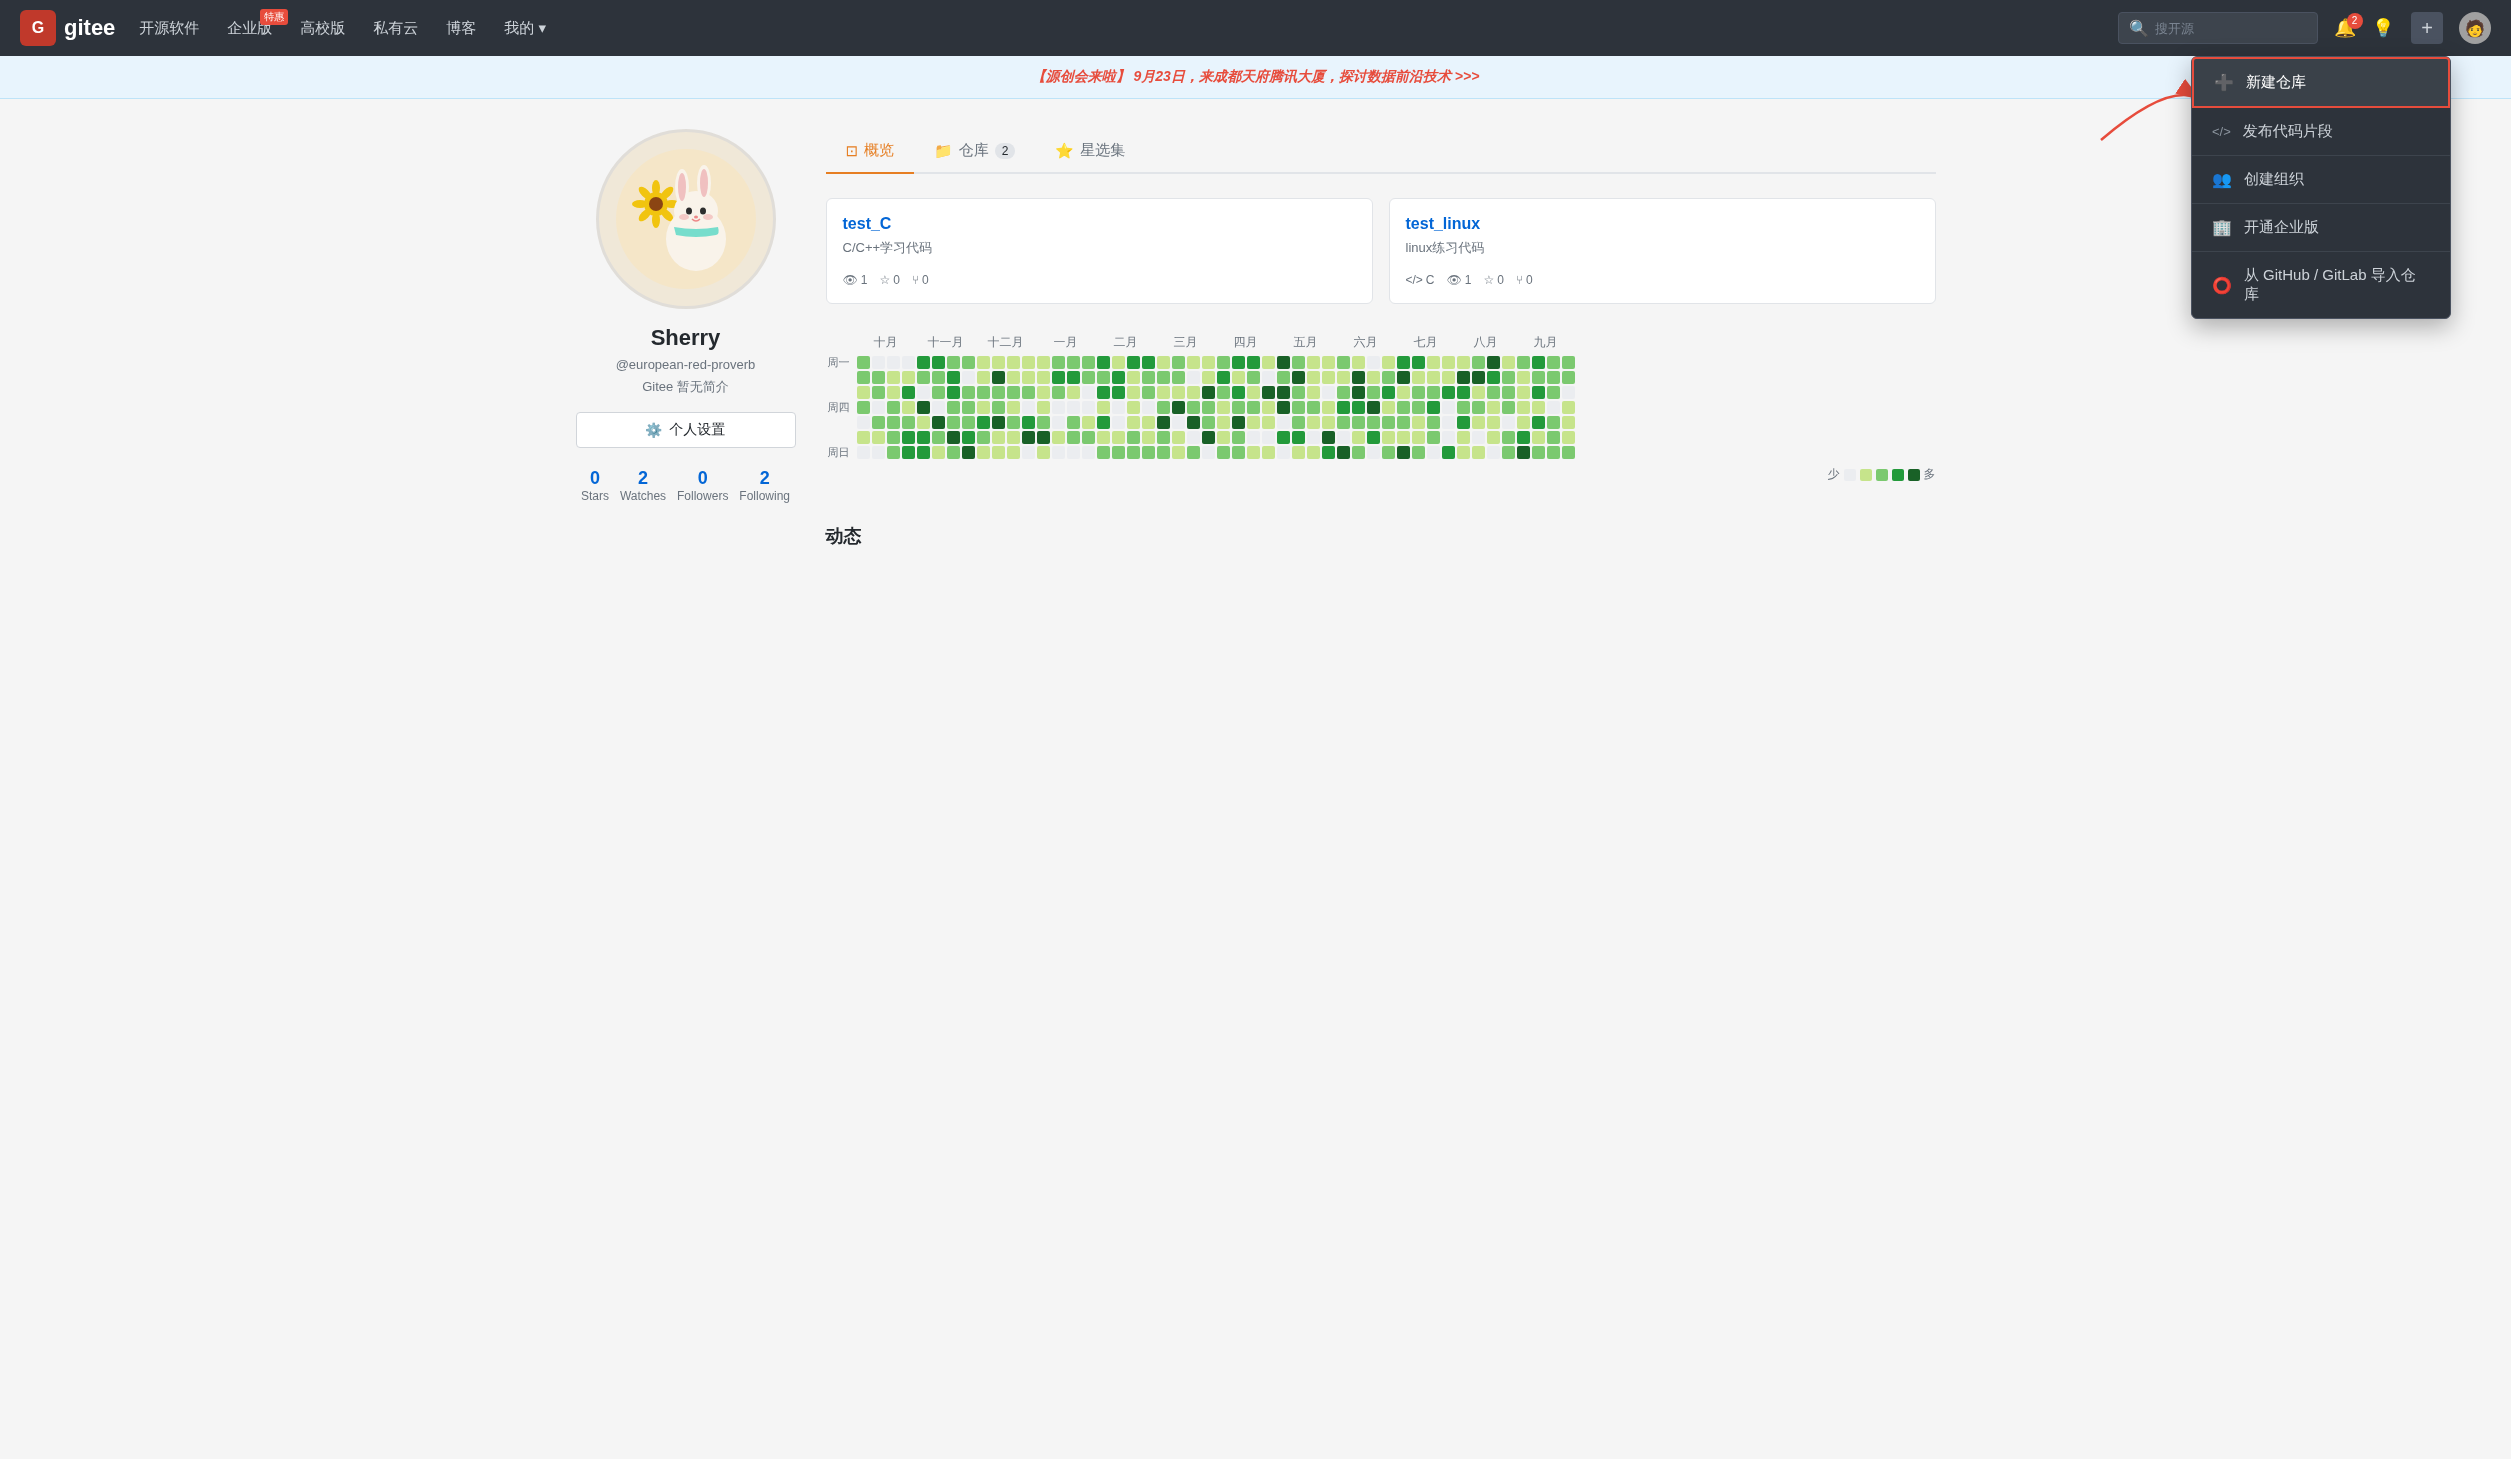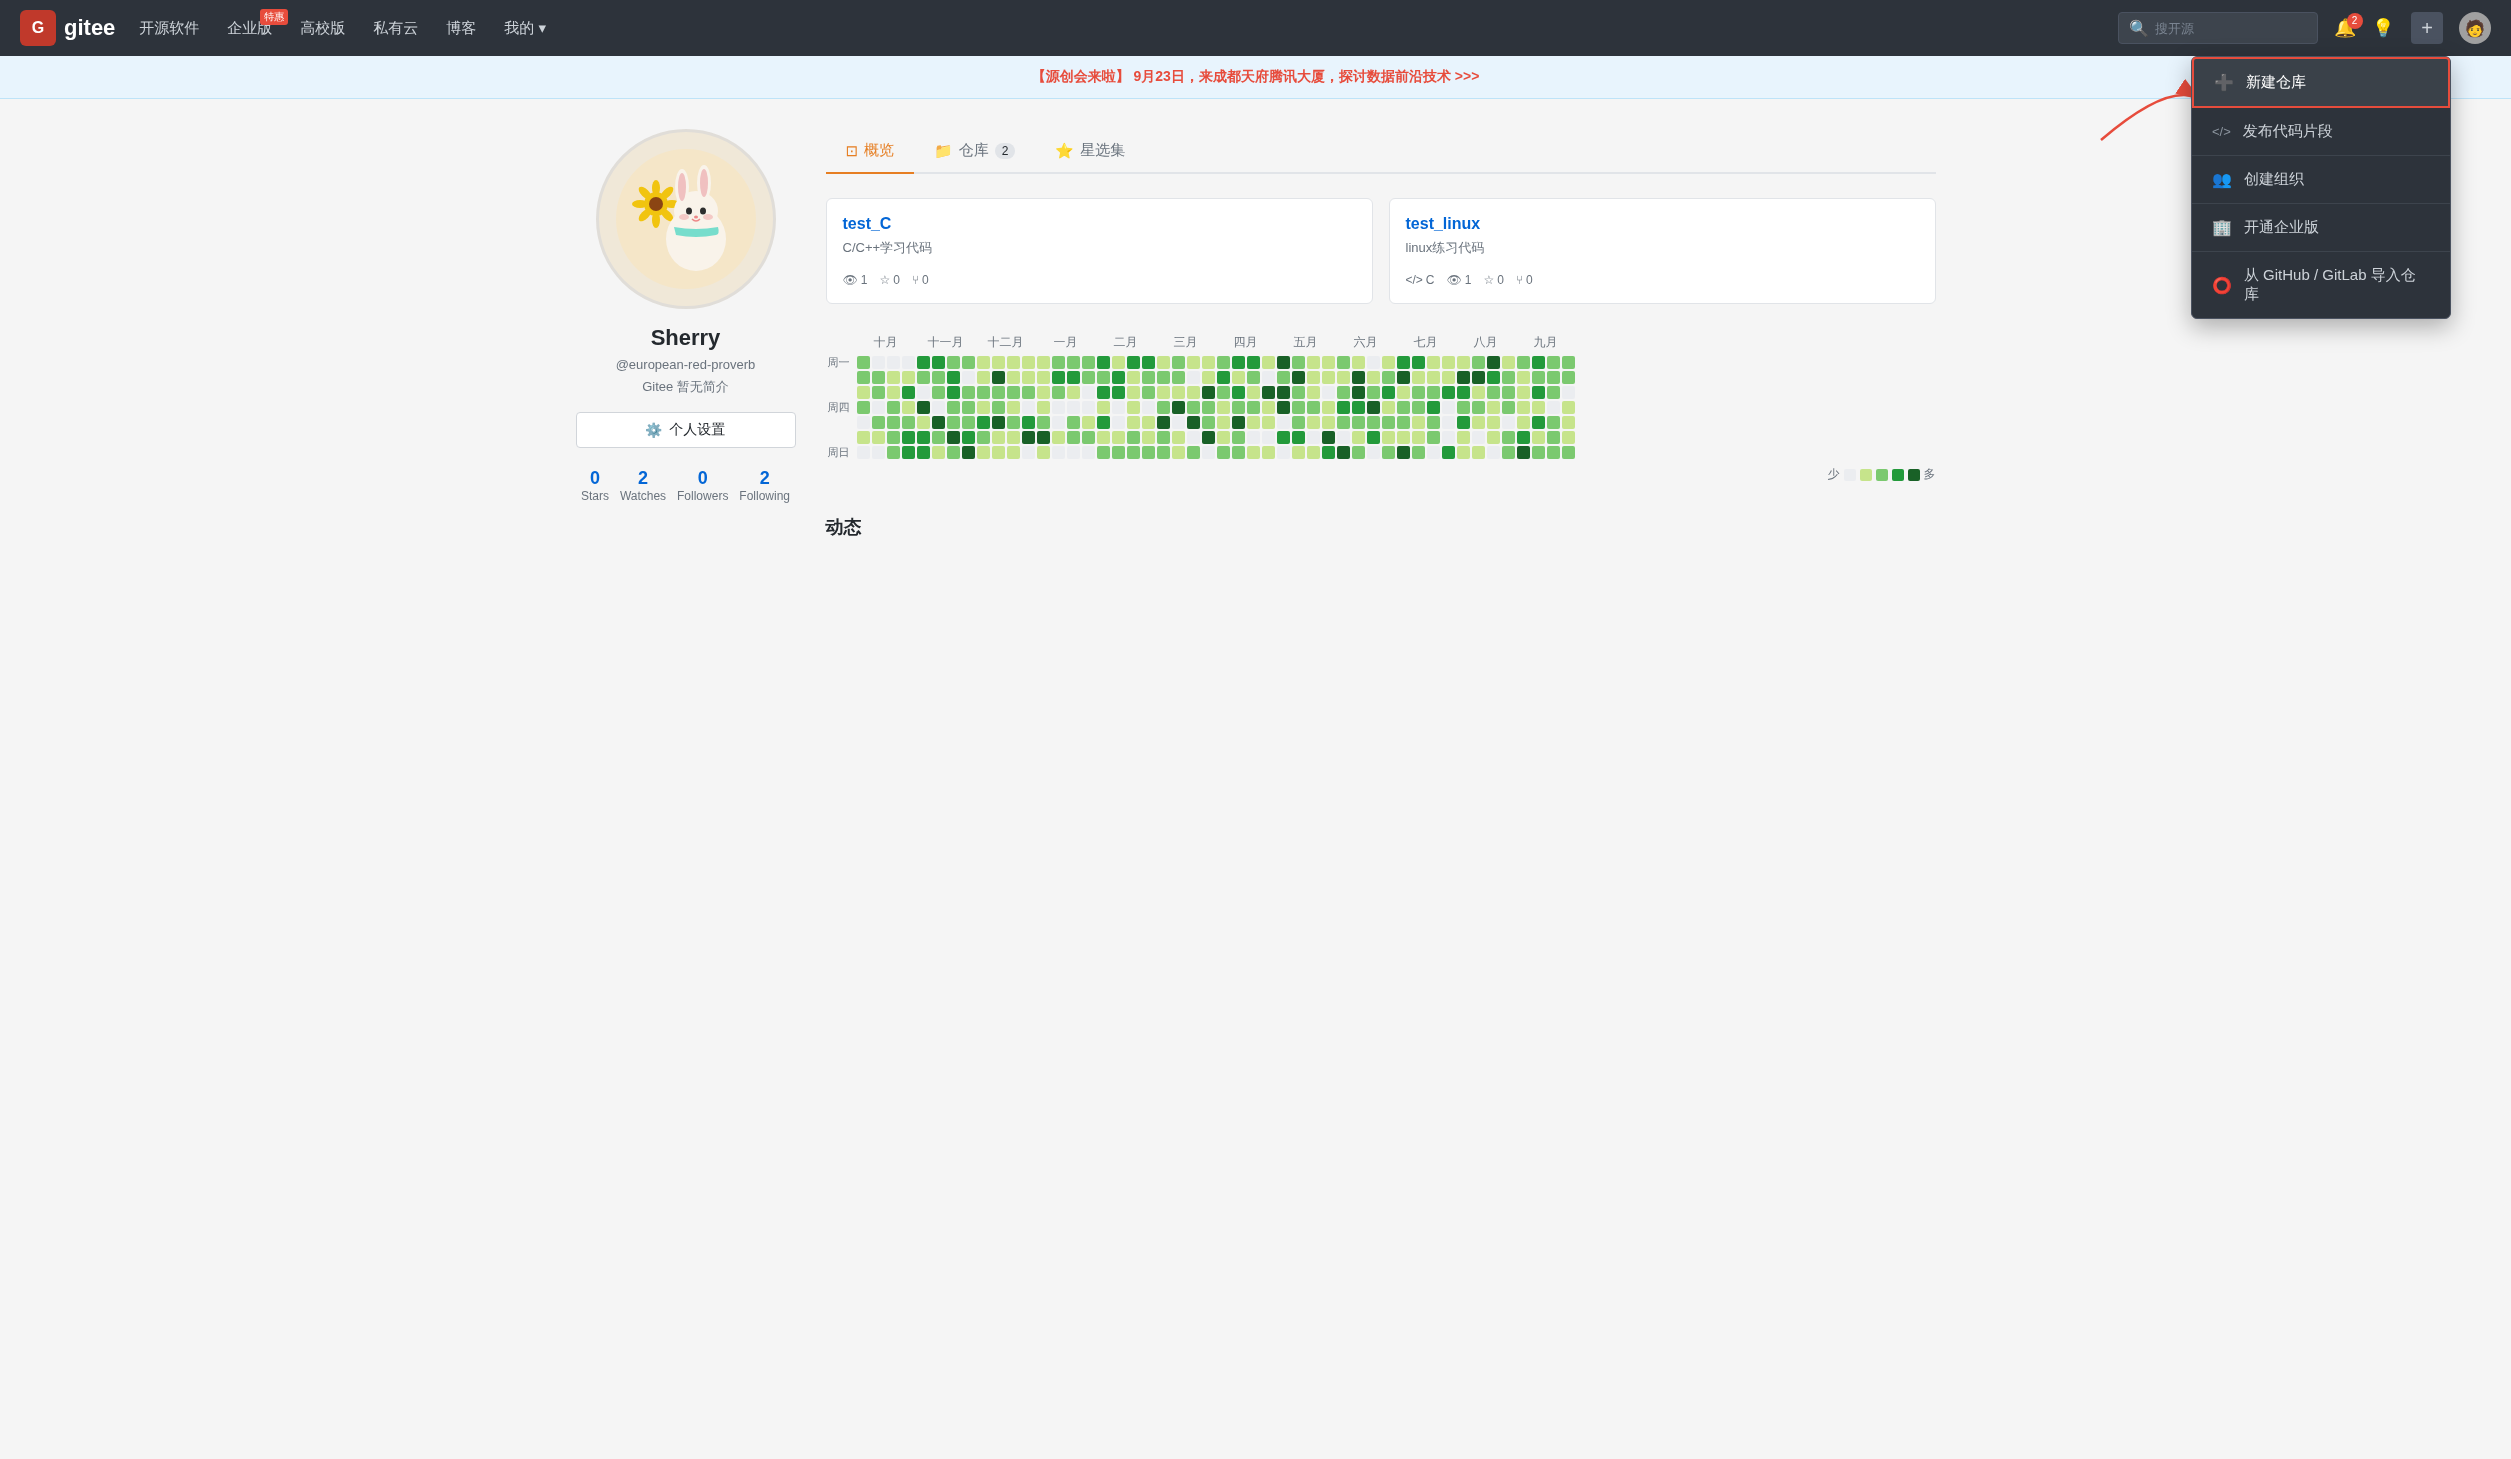--- a/index.html
+++ b/index.html
@@ -29,21 +29,21 @@
     .dropdown-item:first-child { background: #3a4149; border: 2px solid #e74c3c; border-radius: 4px 4px 0 0; color: white; font-weight: 500; }
     .dropdown-item:last-child { border-bottom: none; }
     .dropdown-icon { font-size: 16px; color: #8b949e; }
     .dropdown-item:first-child .dropdown-icon { color: #4a9eff; }
 
     
     .arrow-pointer { position: absolute; top: 70px; right: 300px; z-index: 150; }
 
     
     .banner { background: #e8f4fd; padding: 12px; text-align: center; font-size: 14px; color: #1a73e8; border-bottom: 1px solid #bee3f8; }
-    .banner span { color: #e74c3c; font-weight: bold; }
+    .banner span { color: #e74c3c; font-weight: bold; font-style: italic; }
 
     
     .main-container { display: flex; max-width: 1400px; margin: 0 auto; padding: 30px 20px; gap: 30px; }
 
     
     .sidebar { width: 220px; flex-shrink: 0; }
     .avatar-large { width: 180px; height: 180px; border-radius: 50%; background: #f0e8d8; margin: 0 auto 16px; overflow: hidden; display: flex; align-items: center; justify-content: center; border: 3px solid #e0ddd8; }
     .user-name { text-align: center; font-size: 22px; font-weight: bold; color: #24292e; margin-bottom: 6px; }
     .user-handle { text-align: center; color: #6a737d; font-size: 13px; margin-bottom: 6px; }
     .user-bio { text-align: center; color: #6a737d; font-size: 13px; margin-bottom: 16px; }
@@ -79,21 +79,21 @@
     .cal-table { border-collapse: collapse; font-size: 11px; }
     .cal-month-label { color: #6a737d; text-align: center; font-size: 12px; padding-bottom: 4px; }
     .cal-day-label { color: #6a737d; font-size: 11px; padding-right: 8px; text-align: right; }
 
     .contribution-stats { font-size: 14px; color: #24292e; margin-top: 12px; display: flex; gap: 30px; }
     .contribution-legend { display: flex; align-items: center; justify-content: flex-end; gap: 4px; font-size: 12px; color: #6a737d; margin-top: 6px; }
     .legend-cell { width: 12px; height: 12px; border-radius: 2px; }
     .contribution-note { font-size: 12px; color: #6a737d; margin-top: 10px; line-height: 1.6; }
 
     
-    .dynamics-title { font-size: 18px; font-weight: bold; color: #24292e; margin-top: 32px; }
+    .dynamics-title { font-size: 18px; font-weight: bold; color: #24292e; margin-top: 41px; }
 
     
     .footer-hint { text-align: right; font-size: 12px; color: #6a737d; margin-top: 20px; }
   </style>
 </head>
 <body>
 
 <div class="header">
   <div class="logo-area">
     <div class="logo-icon">

